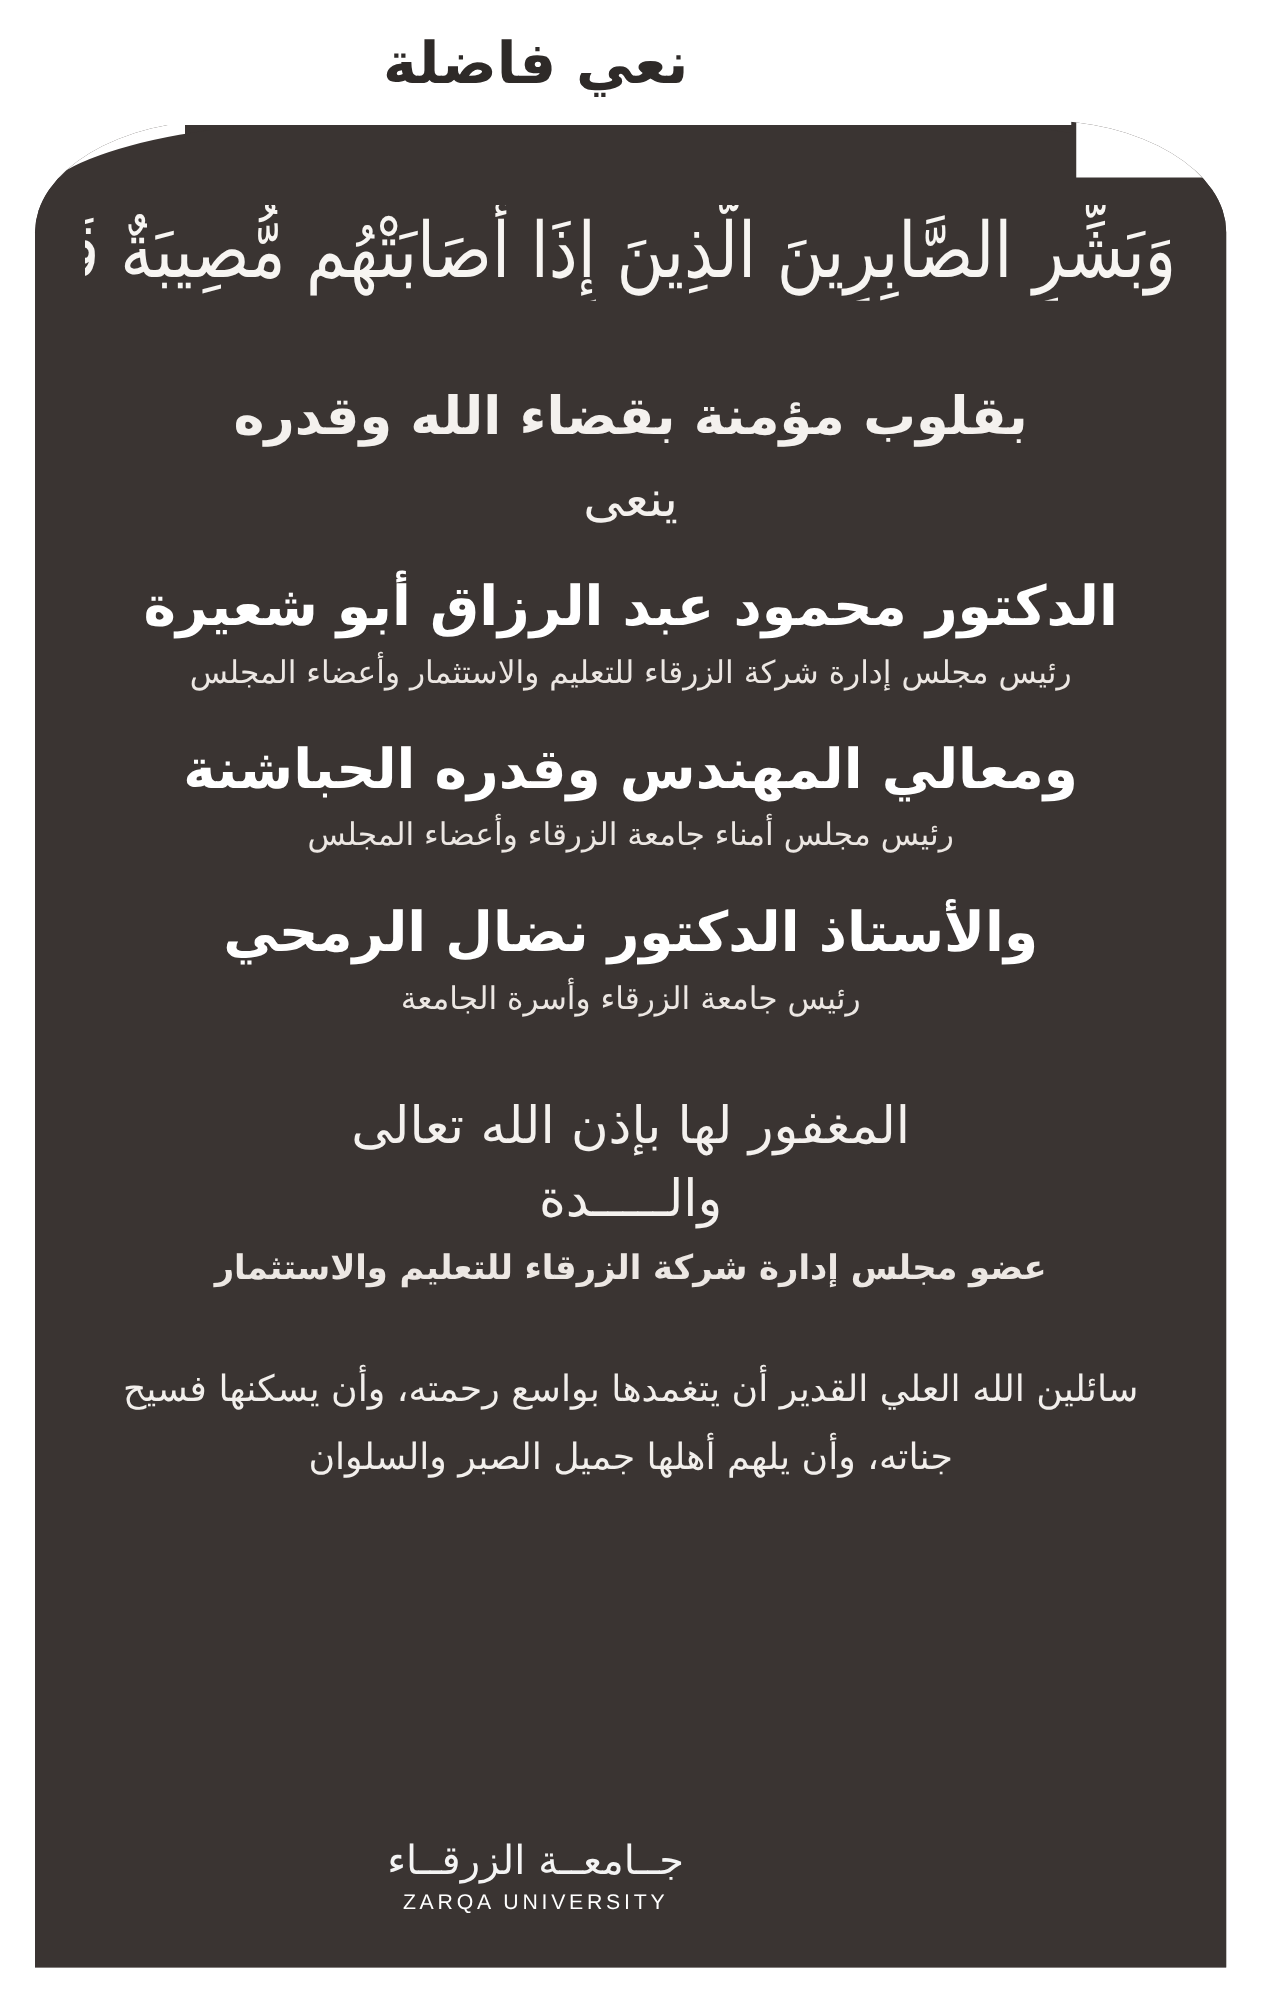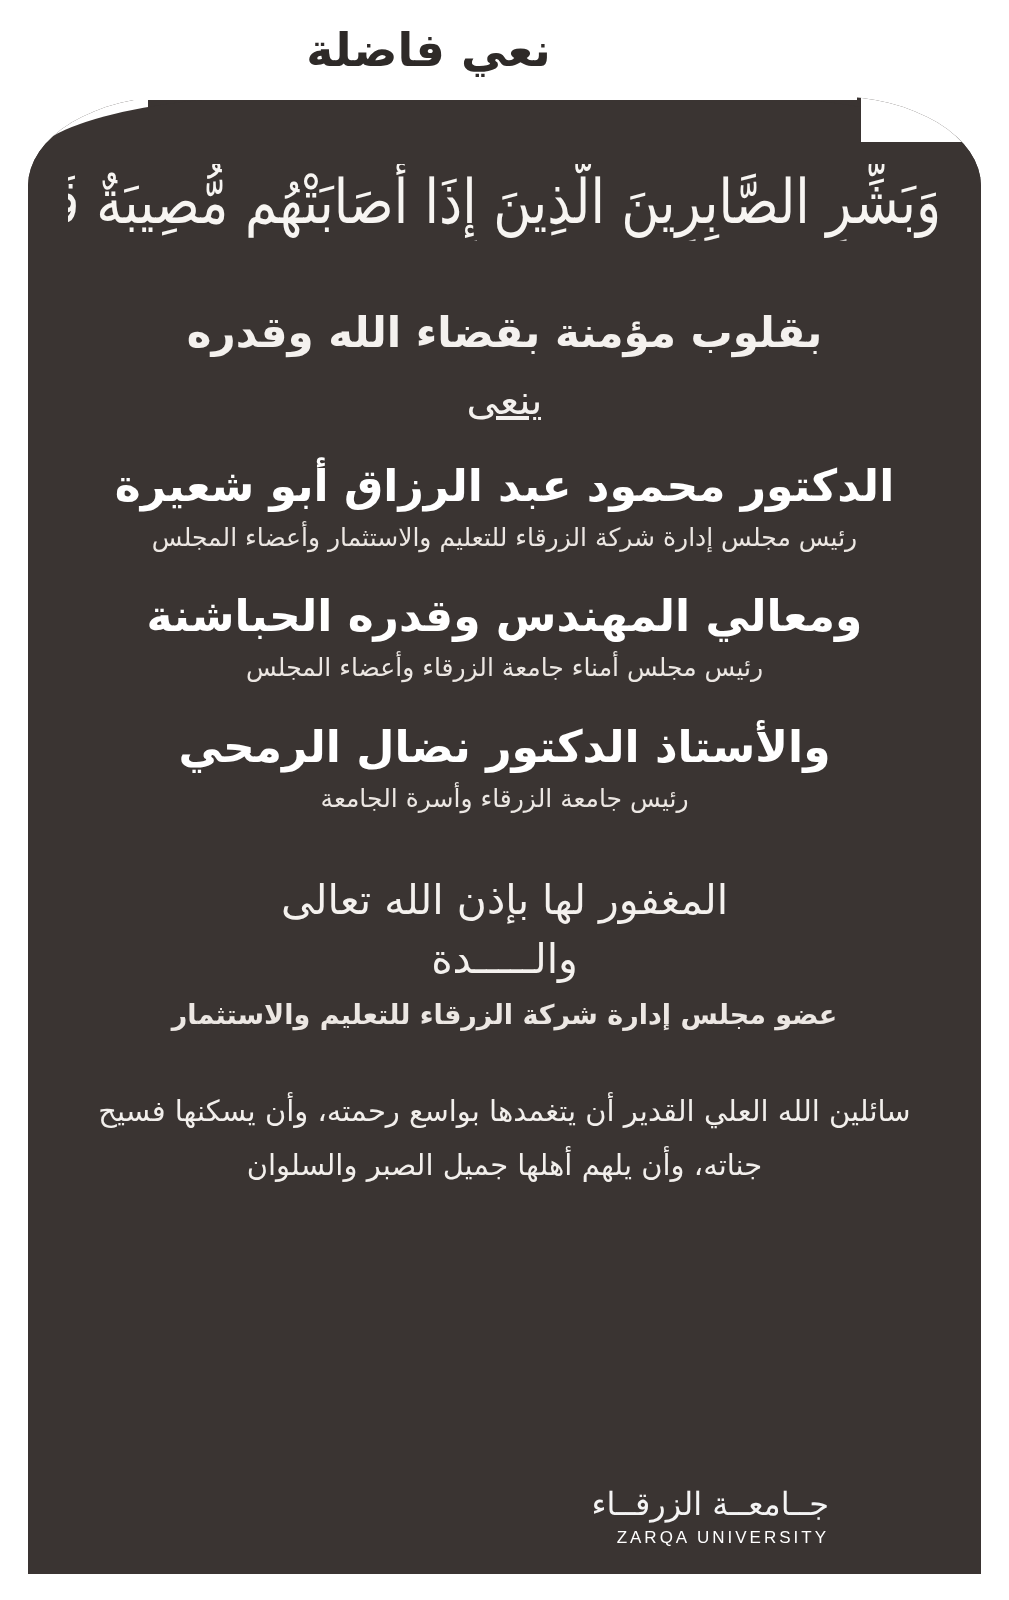--- a/index.html
+++ b/index.html
@@ -114,21 +114,20 @@
     color: #f4f1ee;
     line-height: 1.25;
   }
   .intro2 {
     margin-top: 16px;
     font-size: 40px;
     font-weight: normal;
     color: #f4f1ee;
     line-height: 1.2;
     letter-spacing: 3px;
-    text-decoration: underline;
   }
 
   .person-block { margin-top: 34px; }
   .person-name {
     font-size: 44px;
     font-weight: bold;
     color: #ffffff;
     line-height: 1.25;
   }
   .person-title {
@@ -176,24 +175,24 @@
     font-size: 29px;
     font-weight: normal;
     color: #f2efec;
     line-height: 1.85;
     padding: 0 26px;
   }
 
   
   .footer {
     position: absolute;
-    bottom: 26px;
+    bottom: 42px;
     left: 0;
     width: 801px;
-    text-align: right;
+    text-align: center;
     z-index: 4;
   }
   .logo-mark {
     font-size: 32px;
     color: #ffffff;
     font-family: "DejaVu Serif", "Liberation Serif", serif;
     line-height: 1.1;
     letter-spacing: -1px;
     opacity: .95;
   }

